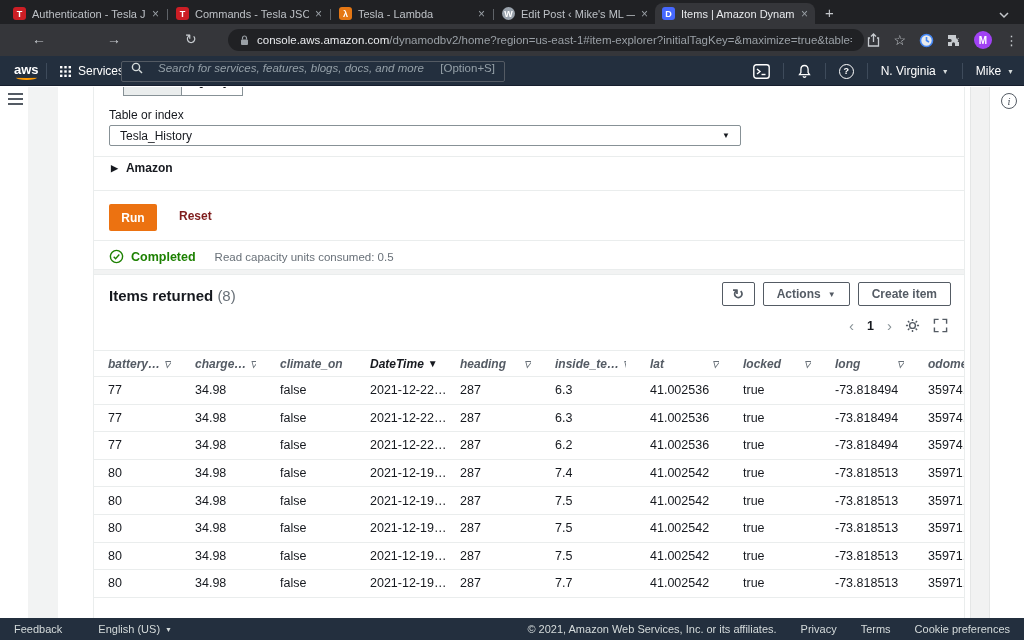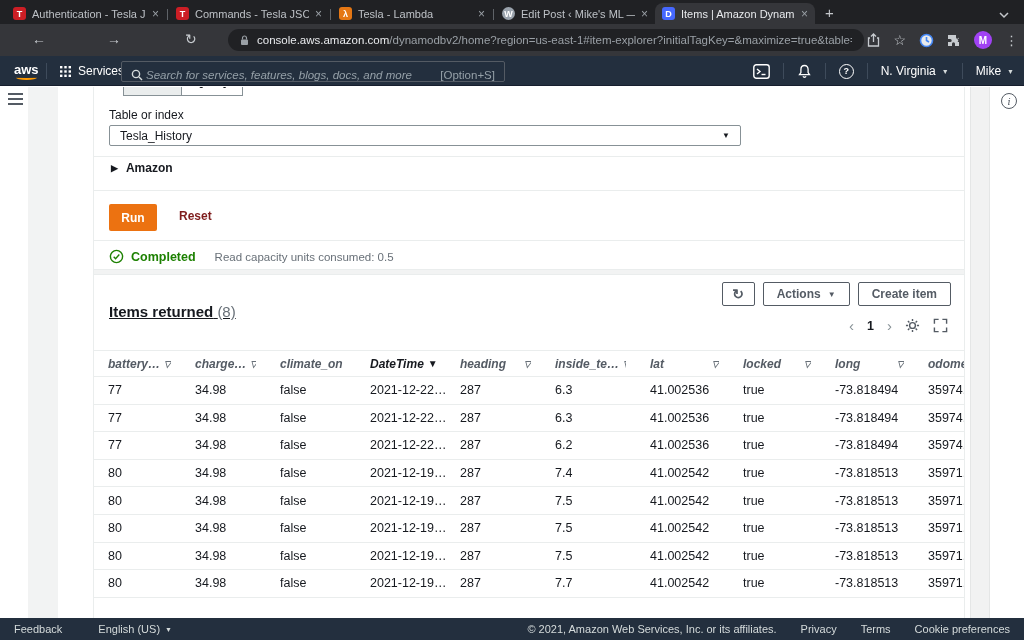--- a/index.html
+++ b/index.html
@@ -40,21 +40,21 @@
   .awsnav { position:absolute; top:56px; left:0; width:1024px; height:30px; background:#232f3e;
             border-bottom:1px solid #161e2d; color:#fff; }
   .awslogo { position:absolute; left:14px; top:6px; font-size:13px; font-weight:bold; color:#fff; }
   .awslogo .smile { position:absolute; left:2px; right:2px; bottom:-3px; height:5px;
                     border-bottom:2px solid #ff9900; border-radius:50%; }
   .navsep { position:absolute; top:7px; width:1px; height:16px; background:#3e4b5b; }
   .svcgroup { position:absolute; left:60px; top:0; height:30px; display:flex; align-items:center;
               gap:7px; font-size:12px; }
   .awssearch { position:absolute; left:121px; top:5px; width:384px; height:21px;
                border:1px solid #545b64; border-radius:2px; background:#232f3e; display:flex;
-               align-items:flex-end; gap:3px; padding:0 9px; }
+               align-items:flex-start; gap:15px; padding:0 9px; }
   .searchtxt { font-style:italic; color:#95a0a8; font-size:11.5px; flex:1; }
   .shortcut { color:#95a0a8; font-size:11.5px; }
   .awsnav-right { position:absolute; right:10px; top:0; height:30px; display:flex;
                   align-items:center; gap:13px; font-size:12px; }
   .vsep { width:1px; height:16px; background:#3e4b5b; }
   .helpcirc { width:15px; height:15px; border:1.5px solid #fff; border-radius:50%; font-size:9px;
               display:flex; align-items:center; justify-content:center; font-weight:bold; }
   .caret { font-size:7px; color:#d5dbdb; }
 
   
@@ -86,21 +86,21 @@
   .runbtn { position:absolute; top:142px; left:15px; width:48px; height:27px; background:#ec7211;
             border-radius:2px; color:#fff; font-size:12px; font-weight:bold; display:flex;
             align-items:center; justify-content:center; }
   .resetbtn { position:absolute; top:142px; left:85px; height:23px; display:flex; align-items:center;
               font-size:12px; font-weight:bold; color:#7f1d1d; }
   .statusrow { position:absolute; top:187px; left:15px; display:flex; align-items:center; gap:7px; }
   .status-ok { color:#1d8102; font-size:12.5px; font-weight:bold; }
   .status-detail { color:#687078; font-size:11.5px; margin-left:12px; }
   .graygap { position:absolute; top:207px; left:-1px; right:-1px; height:6px; background:#f2f3f3;
              border-top:1px solid #eaeded; border-bottom:1px solid #eaeded; }
-  .itemstitle { position:absolute; top:241px; left:15px; font-size:15px; color:#16191f;text-decoration:underline; }
+  .itemstitle { position:absolute; top:225px; left:15px; font-size:15px; color:#16191f; }
   .itemstitle b { font-weight:bold; }
   .itemstitle .cnt { color:#687078; font-weight:normal; }
   .panelbtns { position:absolute; top:220px; right:13px; display:flex; gap:8px; height:24px; }
   .awsbtn { border:1px solid #545b64; border-radius:2px; background:#fff; color:#545b64;
             font-size:12px; font-weight:bold; display:flex; align-items:center; justify-content:center;
             gap:7px; padding:0 13px; }
   .awsbtn.iconic { width:33px; padding:0; font-size:14px; }
   .pager { position:absolute; top:256px; right:16px; display:flex; align-items:center; gap:13px; }
   .chev { color:#879196; font-size:15px; line-height:1; }
   .pagenum { color:#16191f; font-size:12.5px; font-weight:bold; }

